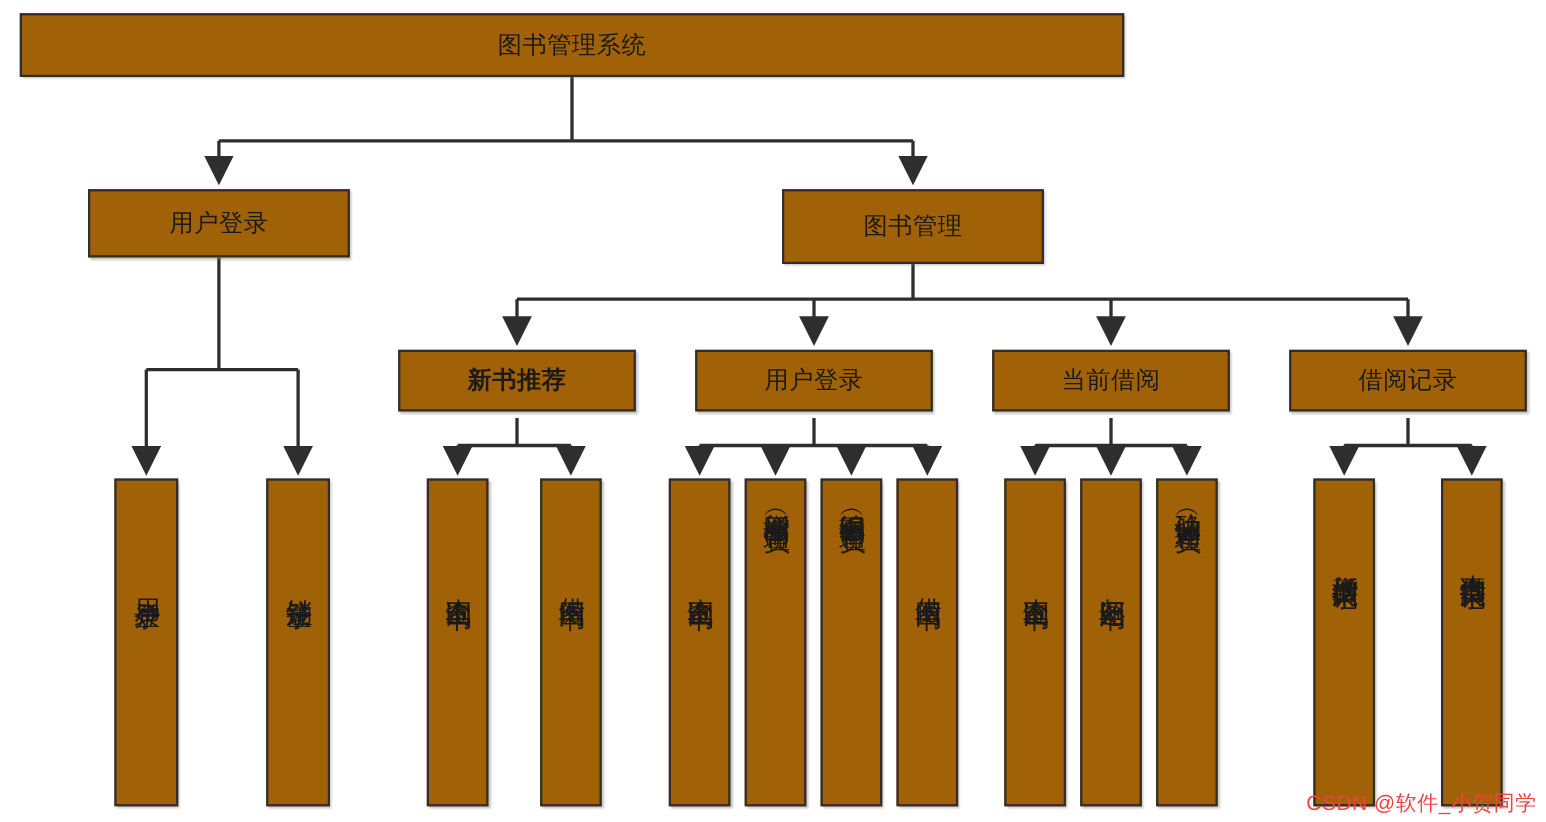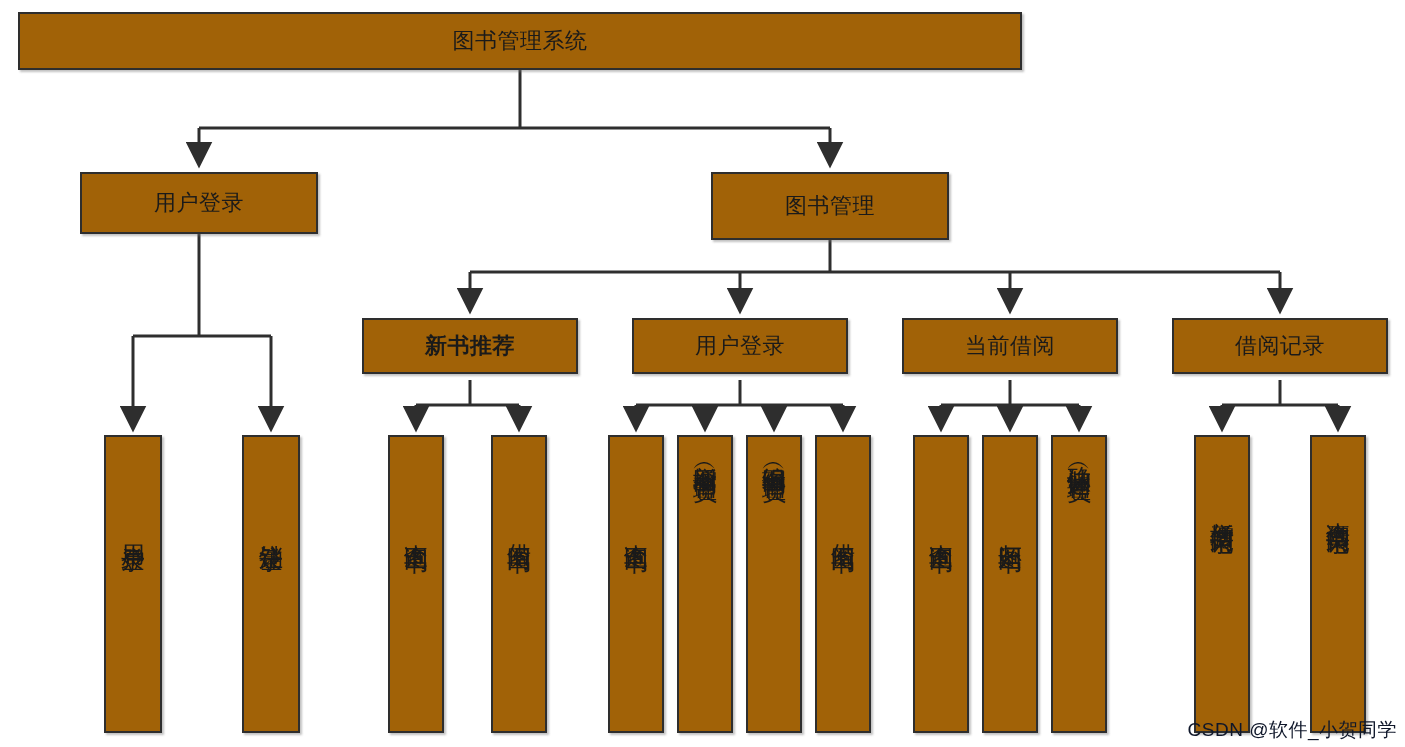--- a/index.html
+++ b/index.html
@@ -68,21 +68,21 @@
     margin-top: 52px;
   }
   .node.vert.toptext {
     padding-top: 10px;
   }
   #watermark {
     position: absolute;
     right: 8px;
     bottom: 4px;
     font-size: 19px;
-    color: #0f172a;
+    color: #ef4444;
     white-space: nowrap;
     letter-spacing: 0.5px;
   }
 </style>
 </head>
 <body>
 
 <div id="diagram-root">
 
   <svg id="edge-layer" viewBox="0 0 1405 747" width="1405" height="747" xmlns="http://www.w3.org/2000/svg">

